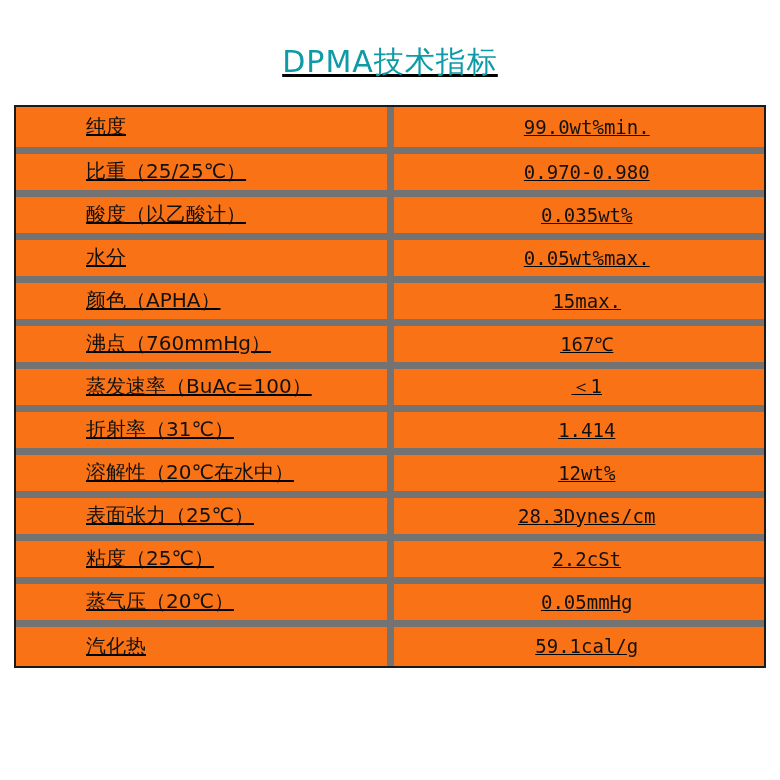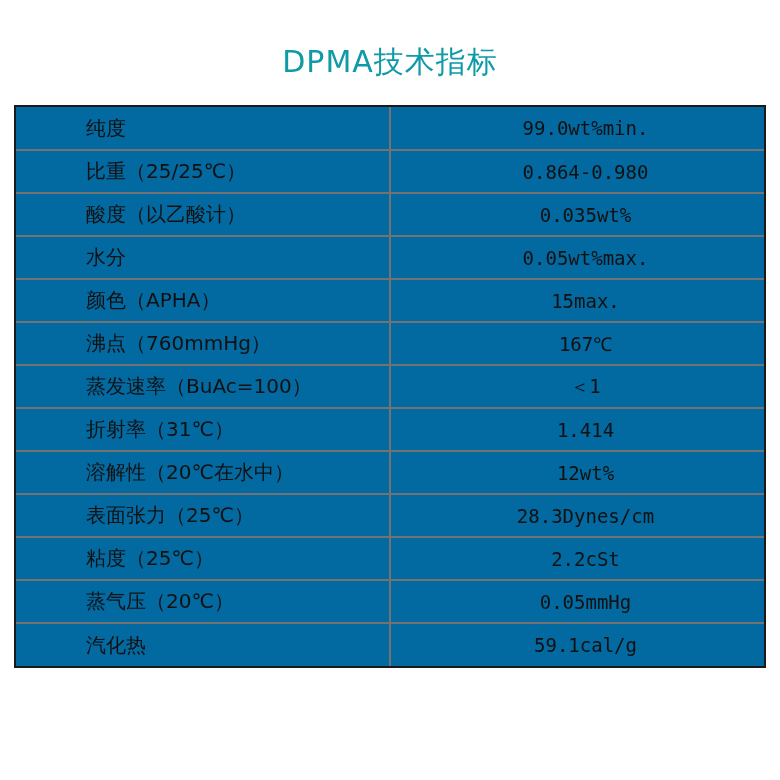--- a/index.html
+++ b/index.html
@@ -11,45 +11,46 @@
     height: 780px;
     background: #ffffff;
     font-family: "Liberation Sans", sans-serif;
     overflow: hidden;
   }
   .page {
     position: relative;
     width: 780px;
     height: 604px;
     box-sizing: border-box;
+    text-decoration: underline;
   }
   .title {
     text-align: center;
     color: #0e9aa7;
     font-size: 30px;
     letter-spacing: 1px;
     padding-top: 42px;
     padding-bottom: 22px;
     font-weight: normal;
     margin: 0;
     font-family: "Liberation Sans", sans-serif;
   }
   .table-wrap {
     margin: 0 14px;
     border: 2px solid #1a1a1a;
-    background: #0369a1;
+    background: #f97316;
     box-sizing: border-box;
   }
   table.spec {
     width: 100%;
     border-collapse: collapse;
     table-layout: fixed;
   }
   table.spec td {
-    border: 2px solid #737373;
+    border: 7px solid #737373;
     height: 43px;
     font-size: 20px;
     color: #111;
     padding: 0 8px;
     box-sizing: border-box;
     vertical-align: middle;
   }
   table.spec tr td:first-child {
     width: 50%;
     padding-left: 70px;
@@ -88,21 +89,21 @@
 
   <div class="table-wrap">
     <table class="spec">
       <tbody>
         <tr>
           <td class="cn">纯度</td>
           <td>99.0wt%min.</td>
         </tr>
         <tr>
           <td class="cn">比重（25/25℃）</td>
-          <td>0.864-0.980</td>
+          <td>0.970-0.980</td>
         </tr>
         <tr>
           <td class="cn">酸度（以乙酸计）</td>
           <td>0.035wt%</td>
         </tr>
         <tr>
           <td class="cn">水分</td>
           <td>0.05wt%max.</td>
         </tr>
         <tr>

